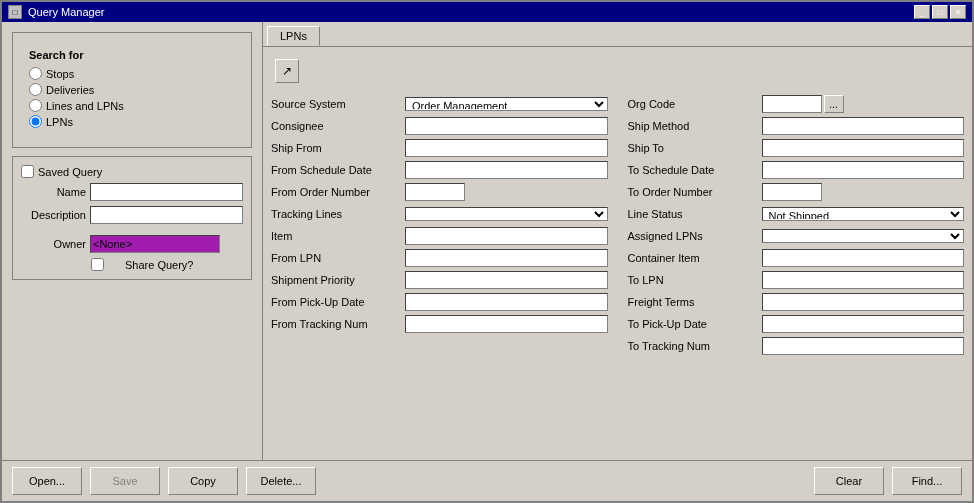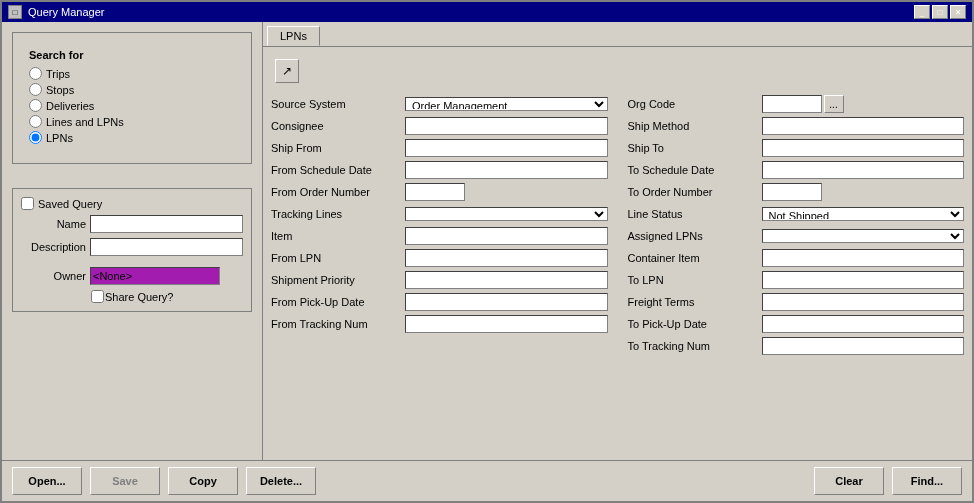--- a/index.html
+++ b/index.html
@@ -93,21 +93,20 @@
     .radio-item input[type="radio"] {
       margin: 0;
     }
     .saved-query-group {
       border: 1px solid #808080;
       background: #d4d0c8;
       padding: 8px;
       display: flex;
       flex-direction: column;
       gap: 5px;
-      margin-top: 16px;
     }
     .saved-query-title {
       display: flex;
       align-items: center;
       gap: 4px;
     }
     .form-row {
       display: flex;
       align-items: center;
       gap: 4px;
@@ -132,21 +131,21 @@
       border-left-color: #404040;
       background: #a21caf;
       height: 18px;
       padding: 1px 2px;
       font-size: 11px;
       width: 130px;
     }
     .share-row {
       display: flex;
       align-items: center;
-      gap: 1px;
+      gap: 21px;
       margin-left: 70px;
     }
     .right-panel {
       flex: 1;
       display: flex;
       flex-direction: column;
       border-left: 1px solid #808080;
     }
     .tab-bar {
       display: flex;
@@ -270,21 +269,20 @@
     .bottom-btn {
       height: 28px;
       min-width: 70px;
       background: #d4d0c8;
       border: 1px solid #808080;
       border-top-color: #fff;
       border-left-color: #fff;
       padding: 4px 10px;
       font-size: 11px;
       cursor: pointer;
-      font-weight: bold;
     }
     .bottom-btn:disabled {
       color: #808080;
     }
     .spacer { flex: 1; }
     .find-btn {
       min-width: 70px;
     }
   </style>
 </head>
@@ -303,24 +301,20 @@
       <div class="title-btn">✕</div>
     </div>
   </div>
 
   <div class="main-content">
 
     <div class="left-panel">
       <div class="search-for-group">
         <div class="group-label">Search for</div>
         <div class="radio-item">
-          <input type="radio" name="search_for" id="trips" style="">
-          <label for="trips">Trips</label>
-        </div>
-        <div class="radio-item">
           <input type="radio" name="search_for" id="stops" style="">
           <label for="stops">Stops</label>
         </div>
         <div class="radio-item">
           <input type="radio" name="search_for" id="deliveries" style="">
           <label for="deliveries">Deliveries</label>
         </div>
         <div class="radio-item">
           <input type="radio" name="search_for" id="lines_lpns" style="">
           <label for="lines_lpns">Lines and LPNs</label>

